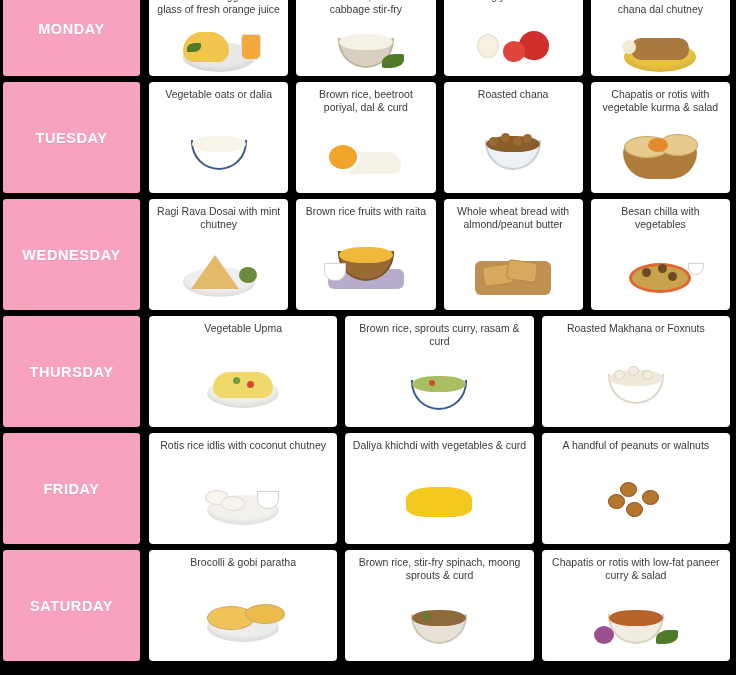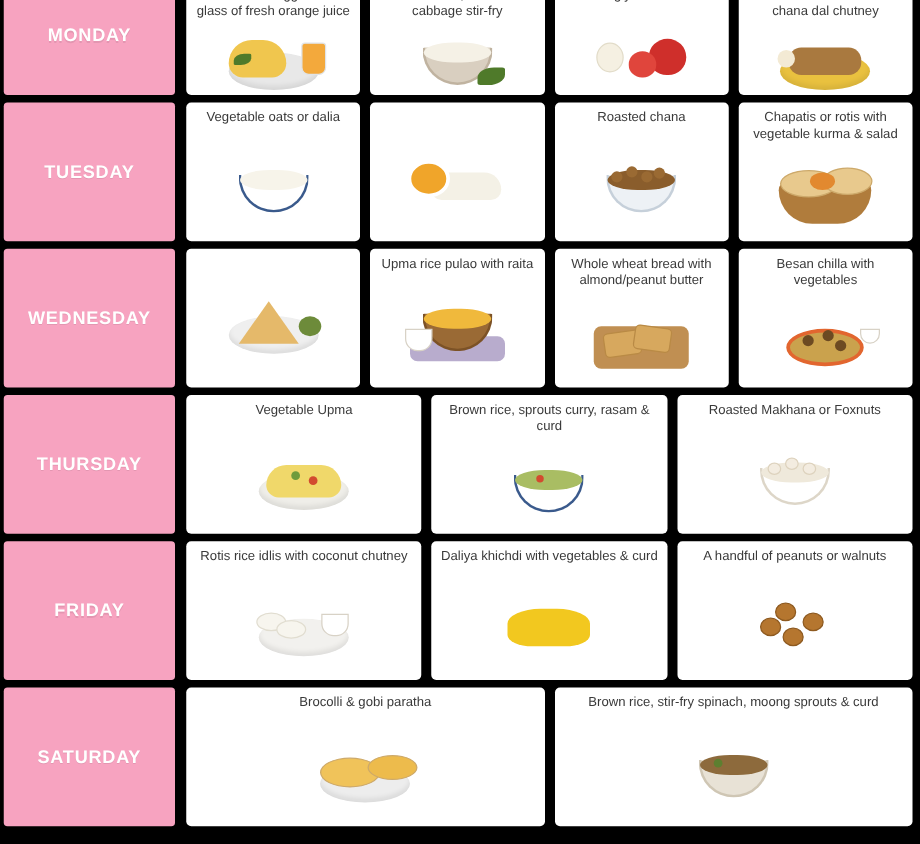--- a/index.html
+++ b/index.html
@@ -314,20 +314,21 @@
       <div class="meal">
         <div class="meal-text">Vegetable oats or dalia</div>
         <div class="meal-img">
           <div class="food">
             <div class="bowl" style="background:#ffffff;border-color:#3a5a8c;"></div>
             <div class="bowl-fill" style="background:#f7f4ea;"></div>
           </div>
         </div>
       </div>
       <div class="meal">
+        <div class="meal-text">Brown rice, beetroot poriyal, dal &amp; curd</div>
         <div class="meal-img">
           <div class="food">
             <div class="mound white" style="width:56px;height:22px;left:58%;bottom:8px;"></div>
             <div class="round" style="left:6px;bottom:10px;width:34px;height:30px;background:#f0a52a;border:3px solid #ffffff;"></div>
           </div>
         </div>
       </div>
       <div class="meal">
         <div class="meal-text">Roasted chana</div>
         <div class="meal-img">
@@ -354,30 +355,31 @@
       </div>
     </div>
   </div>
 
   <div class="row">
     <div class="day-cell">
       <span class="day-label">WEDNESDAY</span>
     </div>
     <div class="meals">
       <div class="meal">
+        <div class="meal-text">Ragi Rava Dosai with mint chutney</div>
         <div class="meal-img">
           <div class="food">
             <div class="plate" style="background:#efefef;"></div>
             <div class="dosa" style="left:18px;bottom:10px;"></div>
             <div class="round" style="right:8px;bottom:16px;width:18px;height:16px;background:#6d8b3a;"></div>
           </div>
         </div>
       </div>
       <div class="meal">
-        <div class="meal-text">Upma rice pulao with raita</div>
+        <div class="meal-text">Brown rice fruits with raita</div>
         <div class="meal-img">
           <div class="food">
             <div class="board" style="background:#b8accd;height:20px;"></div>
             <div class="bowl" style="background:#9a6a35;border-color:#7c5226;bottom:12px;"></div>
             <div class="bowl-fill yellow" style="bottom:30px;"></div>
             <div class="cup" style="left:4px;bottom:12px;"></div>
           </div>
         </div>
       </div>
       <div class="meal">
@@ -502,16 +504,27 @@
       <div class="meal">
         <div class="meal-text">Brown rice, stir-fry spinach, moong sprouts &amp; curd</div>
         <div class="meal-img">
           <div class="food">
             <div class="bowl" style="background:#e8e2d6;border-color:#cfc6b4;"></div>
             <div class="bowl-fill" style="background:#8d6a3c;"></div>
             <div class="chana" style="left:30px;bottom:30px;background:#5d7f30;width:7px;height:7px;"></div>
           </div>
         </div>
       </div>
+      <div class="meal">
+        <div class="meal-text">Chapatis or rotis with low-fat paneer curry &amp; salad</div>
+        <div class="meal-img">
+          <div class="food">
+            <div class="bowl" style="background:#f0ece2;border-color:#d8d0bf;"></div>
+            <div class="bowl-fill" style="background:#b8632c;"></div>
+            <div class="round" style="left:4px;bottom:6px;width:20px;height:18px;background:#9b4f8f;"></div>
+            <div class="leaf" style="right:4px;bottom:6px;"></div>
+          </div>
+        </div>
+      </div>
     </div>
   </div>
 
 </div>
 
 </body></html>

